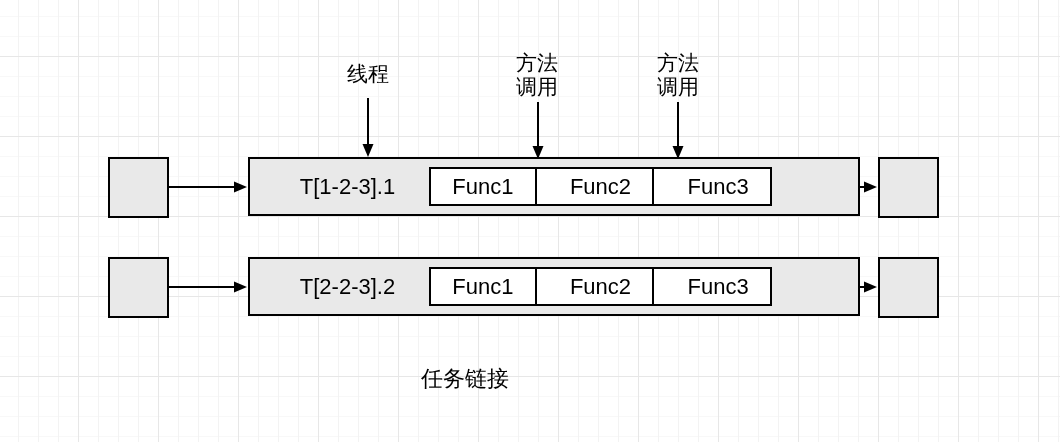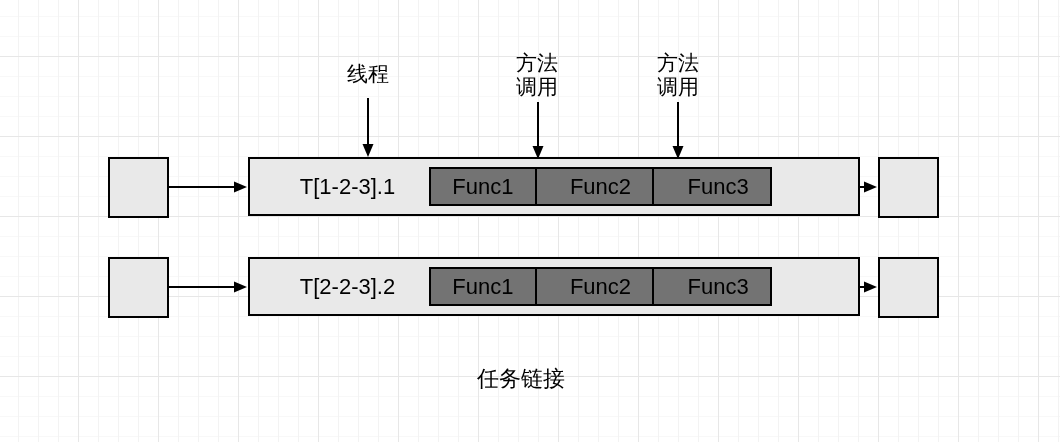--- a/index.html
+++ b/index.html
@@ -48,39 +48,38 @@
     white-space: nowrap;
   }
   .funcs {
     position: absolute;
     left: 179px; top: 8px;
     width: 343px; height: 39px;
     display: flex;
   }
   .func {
     flex: 1;
-    background: #737373;
+    background: #ffffff;
     border: 2px solid #000;
     box-sizing: border-box;
     display: flex; align-items: center; justify-content: center;
     font-size: 22px;
   }
   .func + .func { margin-left: -2px; padding-left: 12px; }
   .top-label {
     position: absolute;
     width: 140px;
     text-align: center;
     font-size: 21px;
     line-height: 24px;
   }
   .caption {
     position: absolute;
     left: 421px; top: 364px;
     width: 200px;
-    text-align: center;
     font-size: 22px;
   }
   .watermark {
     position: absolute;
     left: 877px; top: 403px;
     font-size: 17px;
     color: #c9c9c9;
     letter-spacing: 0.5px;
     white-space: nowrap;
   }

